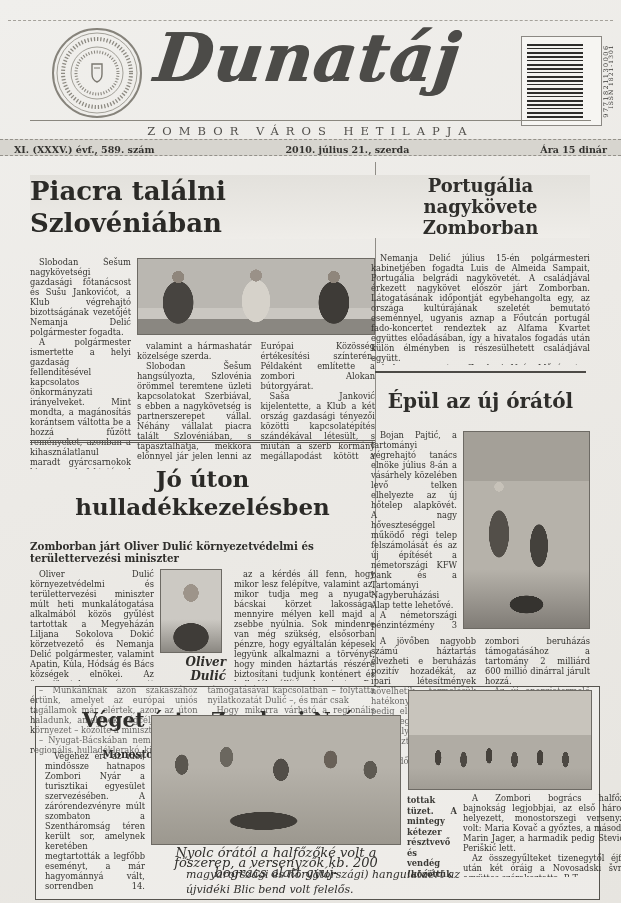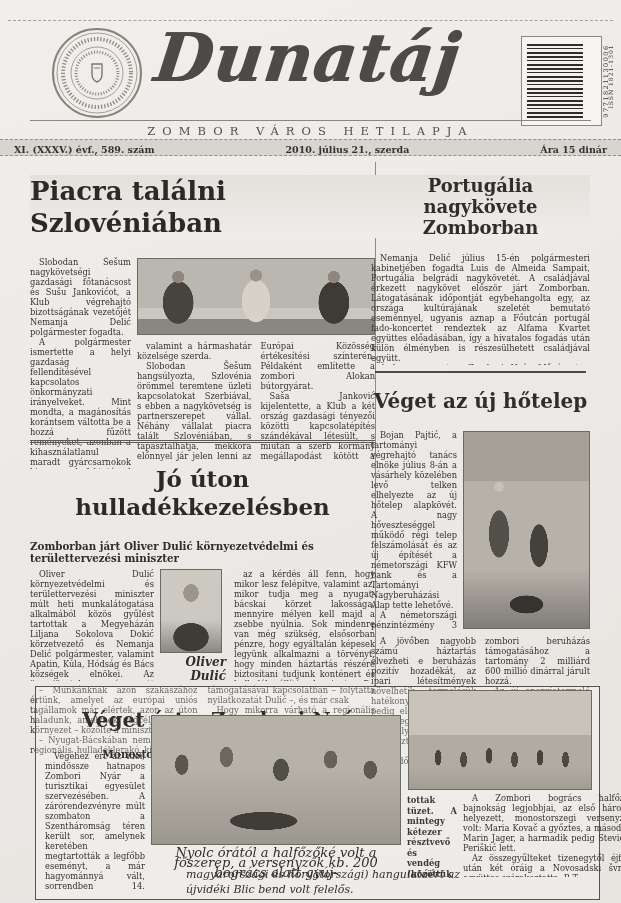--- a/index.html
+++ b/index.html
@@ -182,21 +182,21 @@
     <section>
       <h2 class="d-head">Portugália nagykövete Zomborban</h2>
       <div class="d-body">
         <p class="p">Nemanja Delić július 15-én polgármesteri kabinetjében fogadta Luis de Almeida Sampait, Portugália belgrádi nagykövetét. A családjával érkezett nagykövet először járt Zomborban. Látogatásának időpontját egybehangolta egy, az országa kultúrájának szeletét bemutató eseménnyel, ugyanis aznap a Főutcán portugál fado-koncertet rendeztek az Alfama Kvartet együttes előadásában, így a hivatalos fogadás után külön élményben is részesülhetett családjával együtt.</p>
         <p class="p">A hangversenyt a Zombori Nyár Művészet a város szívében elnevezésű rendezvényének keretében szervezték.</p>
 
       </div>
     </section>
     <div class="rule-d"></div>
     <section>
-      <h2 class="e-head">Véget az új hőtelep</h2>
+      <h2 class="e-head">Épül az új órától</h2>
       <div class="e-body">
         <div class="e-cl">
           <p class="p">Bojan Pajtić, a tartományi végrehajtó tanács elnöke július 8-án a vásárhely közelében levő telken elhelyezte az új hőtelep alapkövét. A nagy hőveszteséggel működő régi telep felszámolását és az új építését a németországi KFW bank és a Tartományi Nagyberuházási Alap tette lehetővé.</p>
           <p class="p">A németországi pénzintézmény 3 millió eurót, a Nagyberuházási Alap pedig 77 millió dinárt hagyott jóvá építkezésre és korszerű berendezés beszerzésére.</p>
         </div>
         <div class="photo-e"></div>
         <div class="e-b2">
           <p class="p">A jövőben nagyobb számú háztartás élvezheti e beruházás pozitív hozadékát, az ipari létesítmények növelhetik termelésük hatékonyságát, mindez pedig előfeltétel a jobb élet megteremtéséhez – hangsúlyozta Pajtić emlékeztetve, hogy az elmúlt négy esztendőben több zombori beruházás támogatásához a tartomány 2 milliárd 600 millió dinárral járult hozzá.</p>
           <p class="p">Az új energiatermelő létesítmény 1 200 négyzetméteren terül el, kapacitása 30 megawatt lesz, további 10 MW bővítési lehetőséggel. Három energiaforrást használ majd: pakurára, gázra és</p>
 

